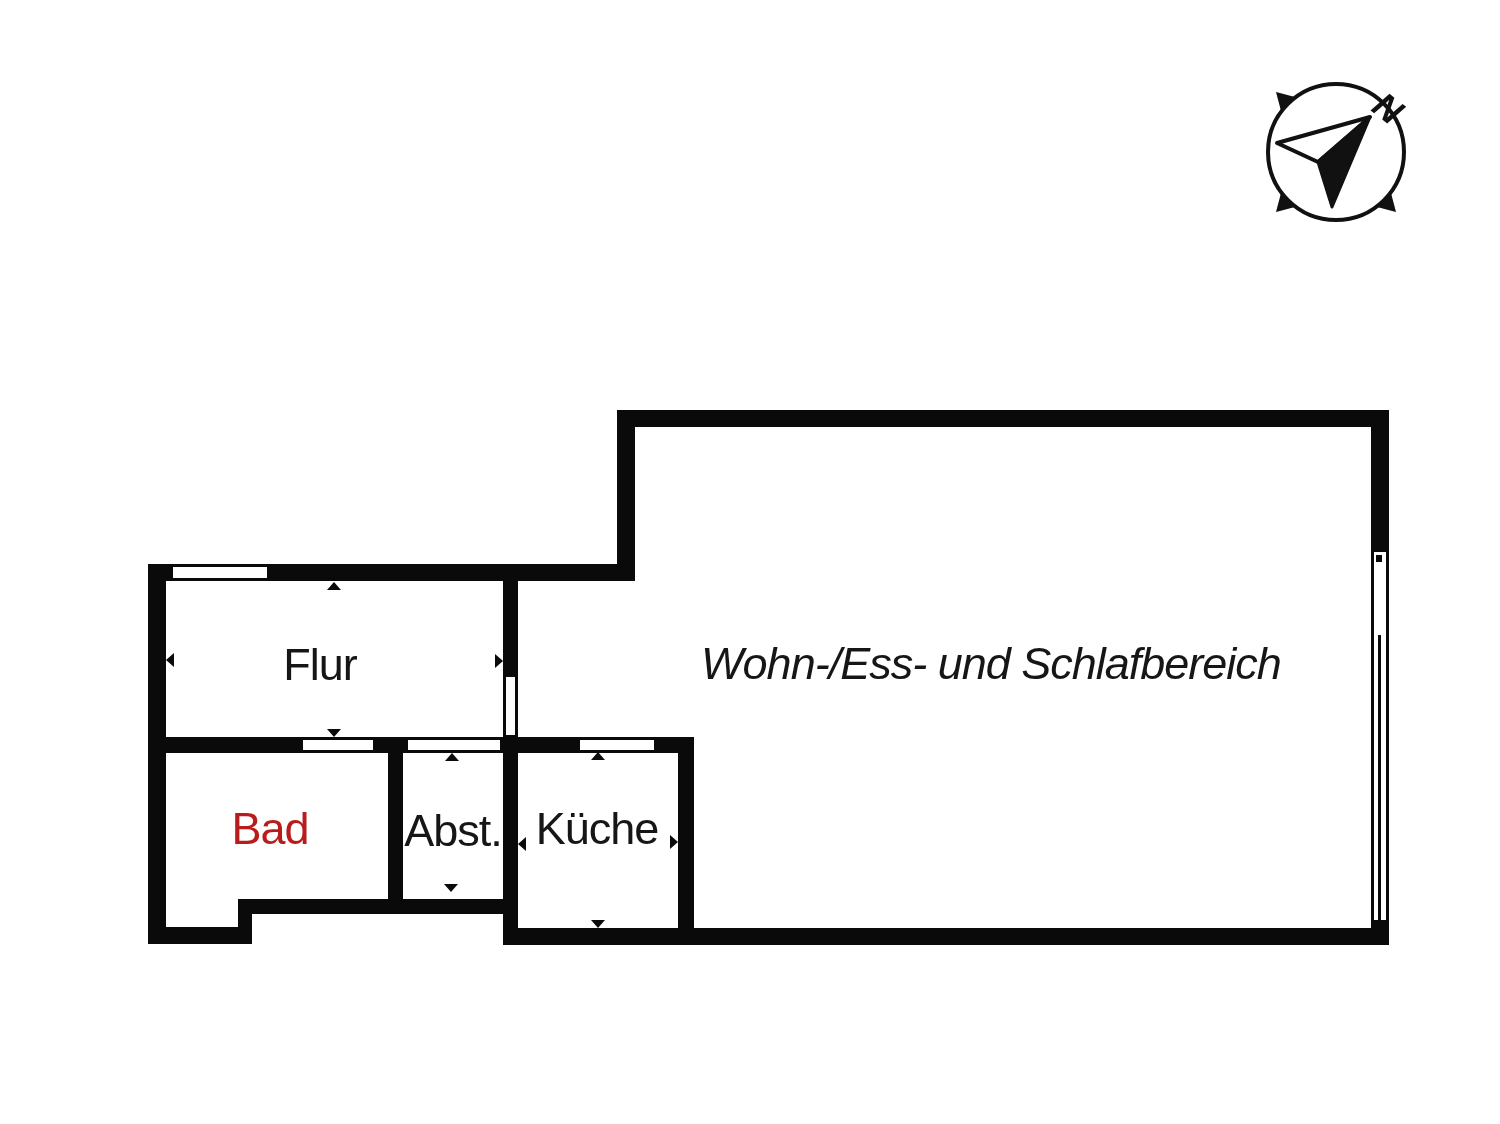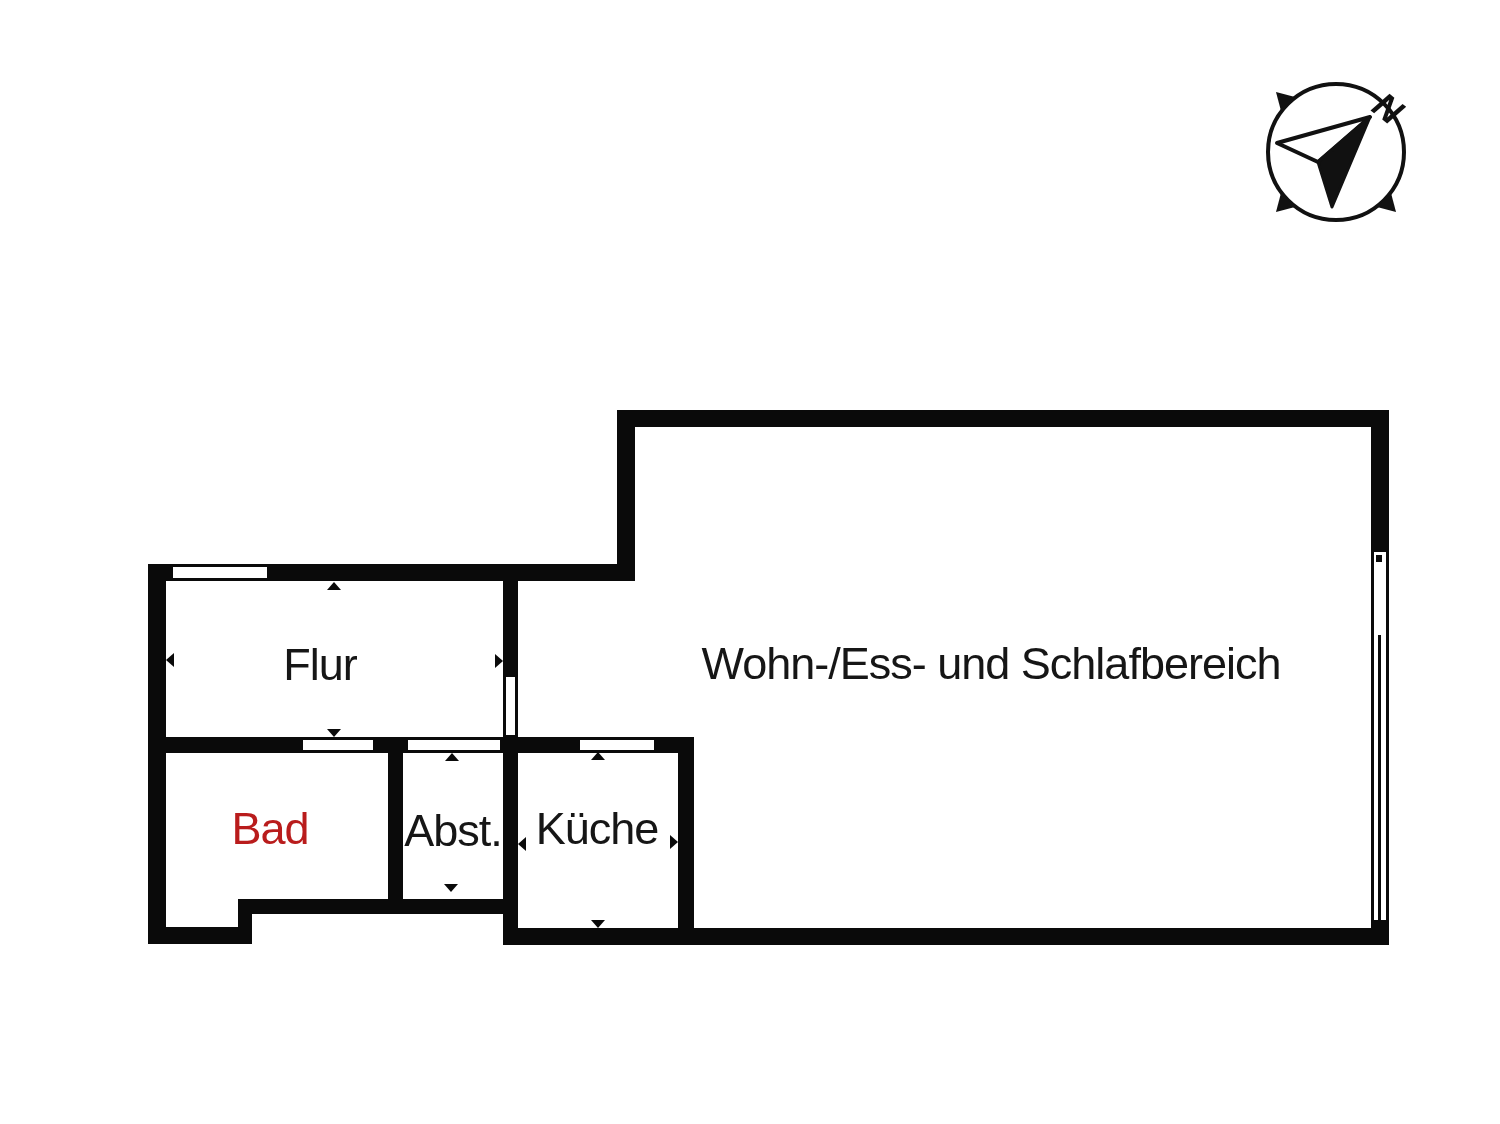--- a/index.html
+++ b/index.html
@@ -55,21 +55,21 @@
       <div class="marker down" style="left: 327px; top: 677px;"></div>
       <div class="marker left" style="left: 166px; top: 601px;"></div>
       <div class="marker right" style="left: 495px; top: 602px;"></div>
       <div class="marker up" style="left: 445px; top: 701px;"></div>
       <div class="marker down" style="left: 444px; top: 832px;"></div>
       <div class="marker up" style="left: 591px; top: 700px;"></div>
       <div class="marker down" style="left: 591px; top: 868px;"></div>
       <div class="marker left" style="left: 518px; top: 785px;"></div>
       <div class="marker right" style="left: 670px; top: 783px;"></div>
       <div class="room-label" style="left: 320px; top: 613px; color: rgb(22, 22, 22);">Flur</div>
-      <div class="room-label" style="left: 991px; top: 612px; color: rgb(22, 22, 22);">Wohn-/Ess- und Schlafbereich</div>
+      <div class="room-label" style="left: 991px; top: 612px; color: rgb(22, 22, 22); font-style: italic;">Wohn-/Ess- und Schlafbereich</div>
       <div class="room-label" style="left: 270px; top: 777px; color: #b91c1c;">Bad</div>
       <div class="room-label" style="left: 453px; top: 779px; color: rgb(22, 22, 22);">Abst.</div>
       <div class="room-label" style="left: 597px; top: 777px; color: rgb(22, 22, 22);">Küche</div>
     </div>
 
   <svg class="compass" viewBox="0 0 170 170">
     <circle cx="81" cy="82" r="68" fill="#ffffff" stroke="#111111" stroke-width="4"></circle>
     <polygon fill="#111111" points="21,22 40,27 26,41"></polygon>
     <polygon fill="#111111" points="21,142 26,123 40,137"></polygon>
     <polygon fill="#111111" points="141,142 122,137 136,123"></polygon>

